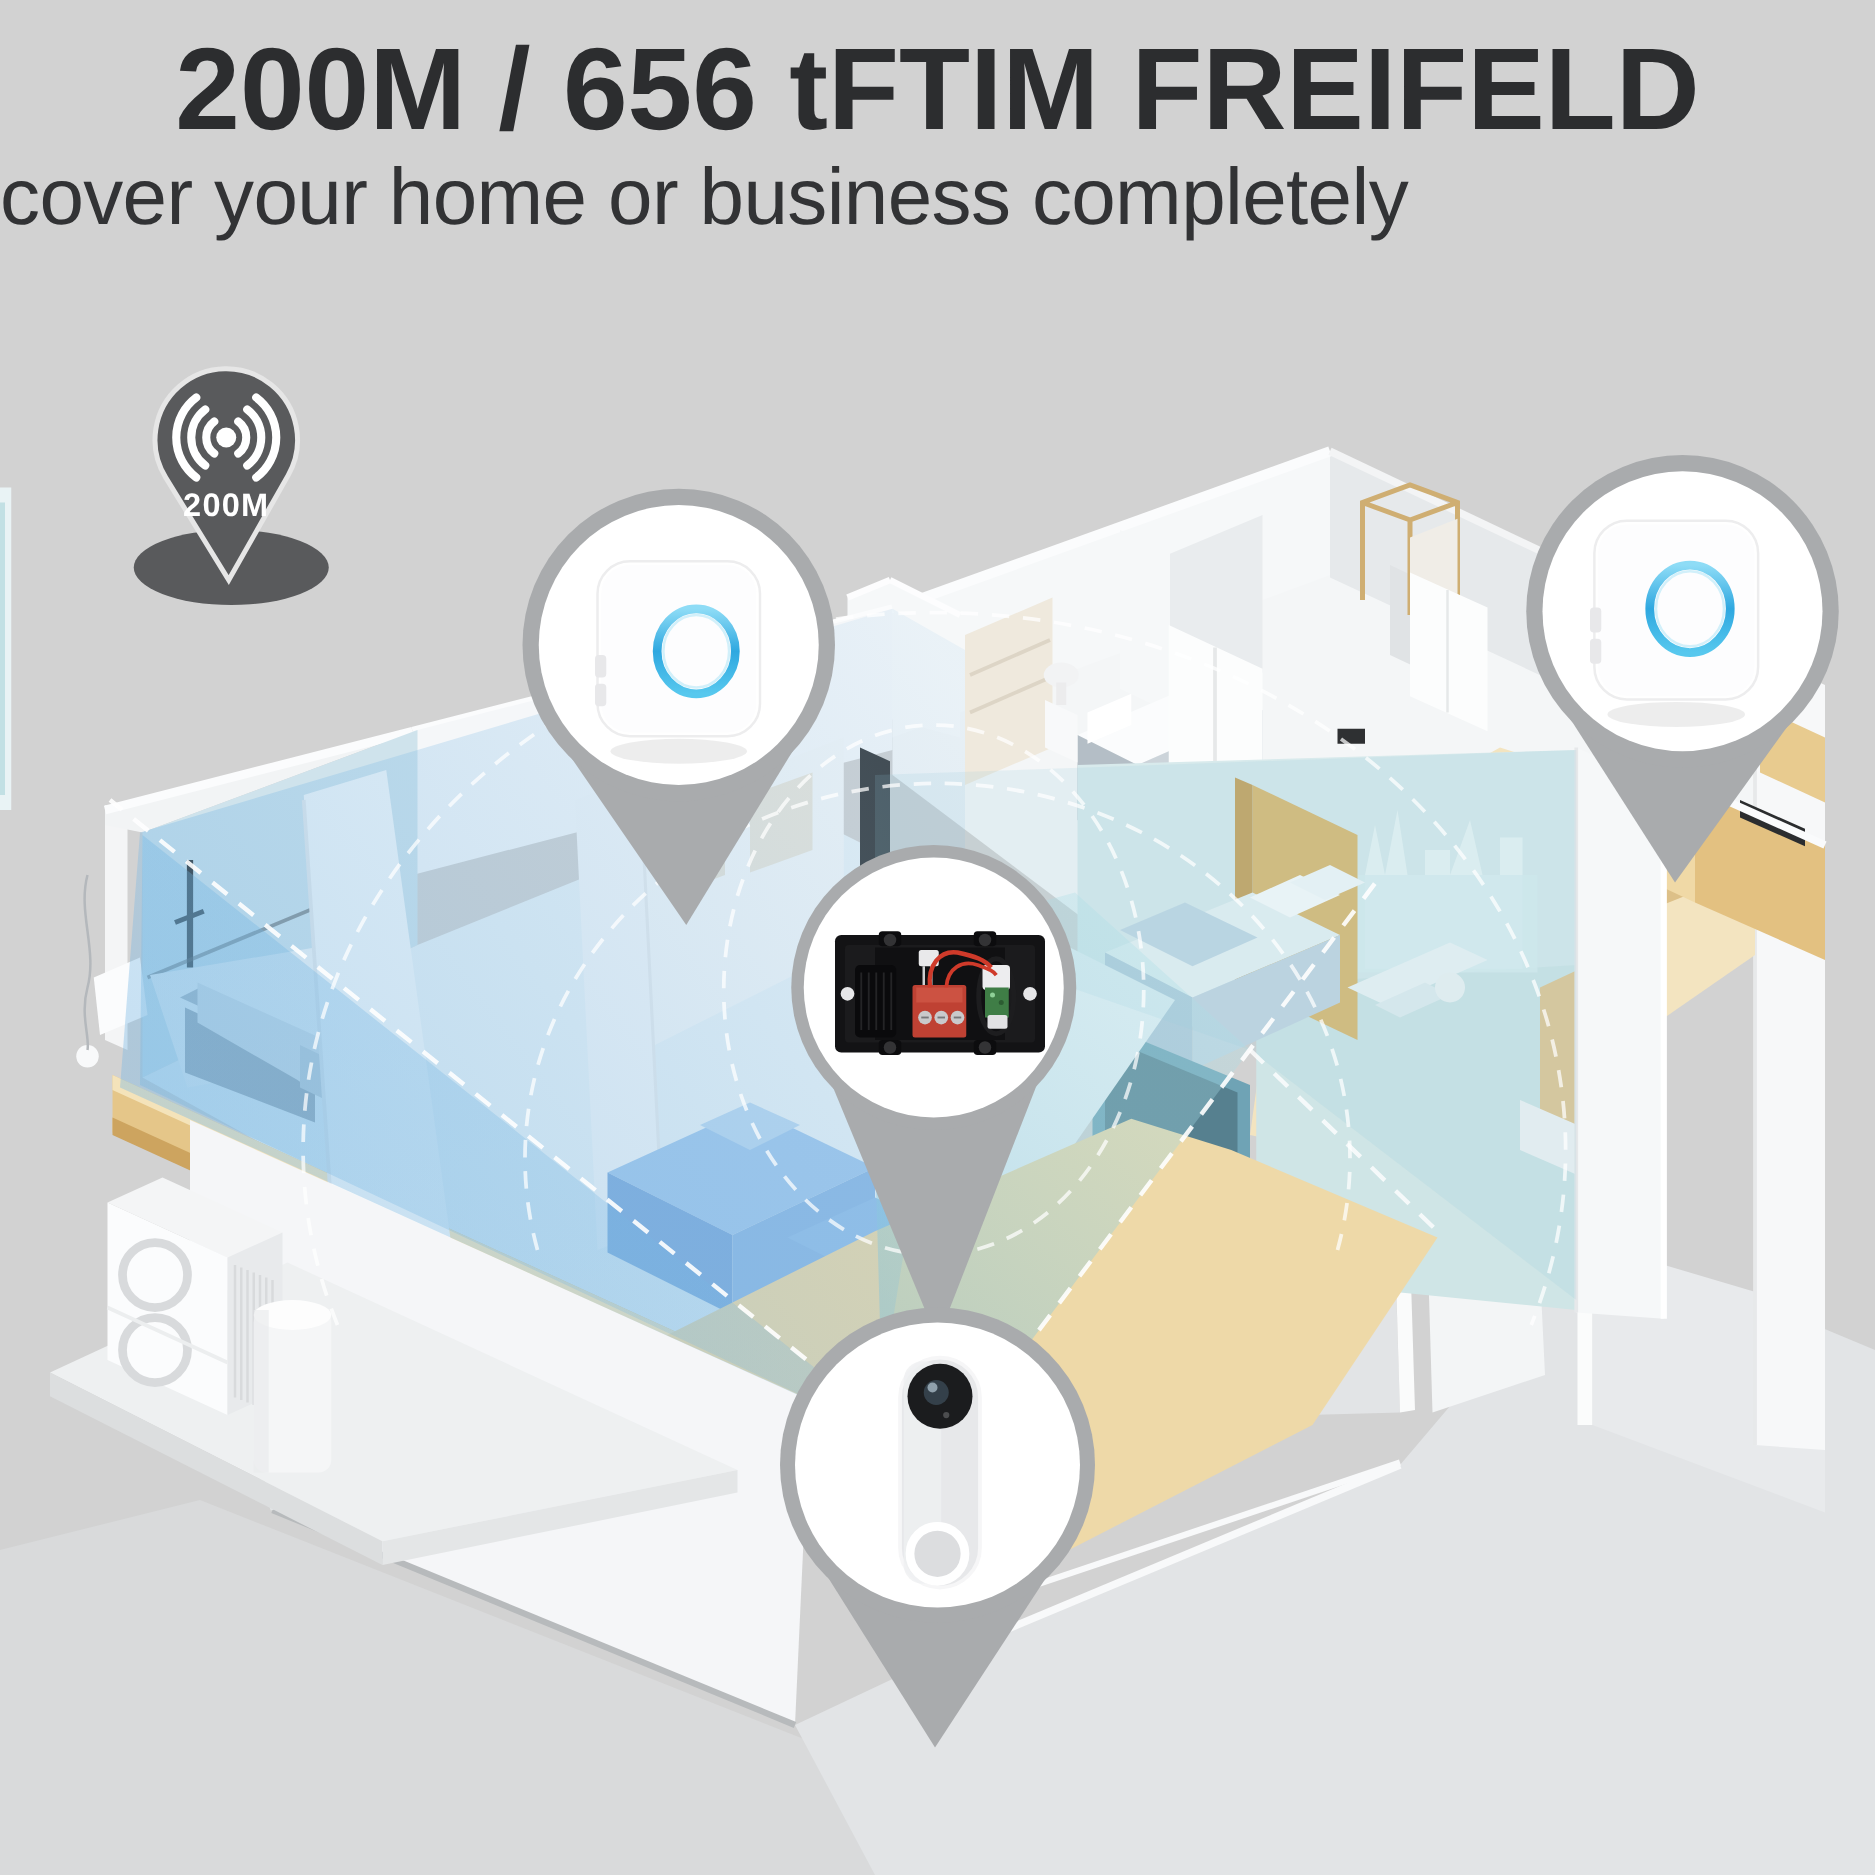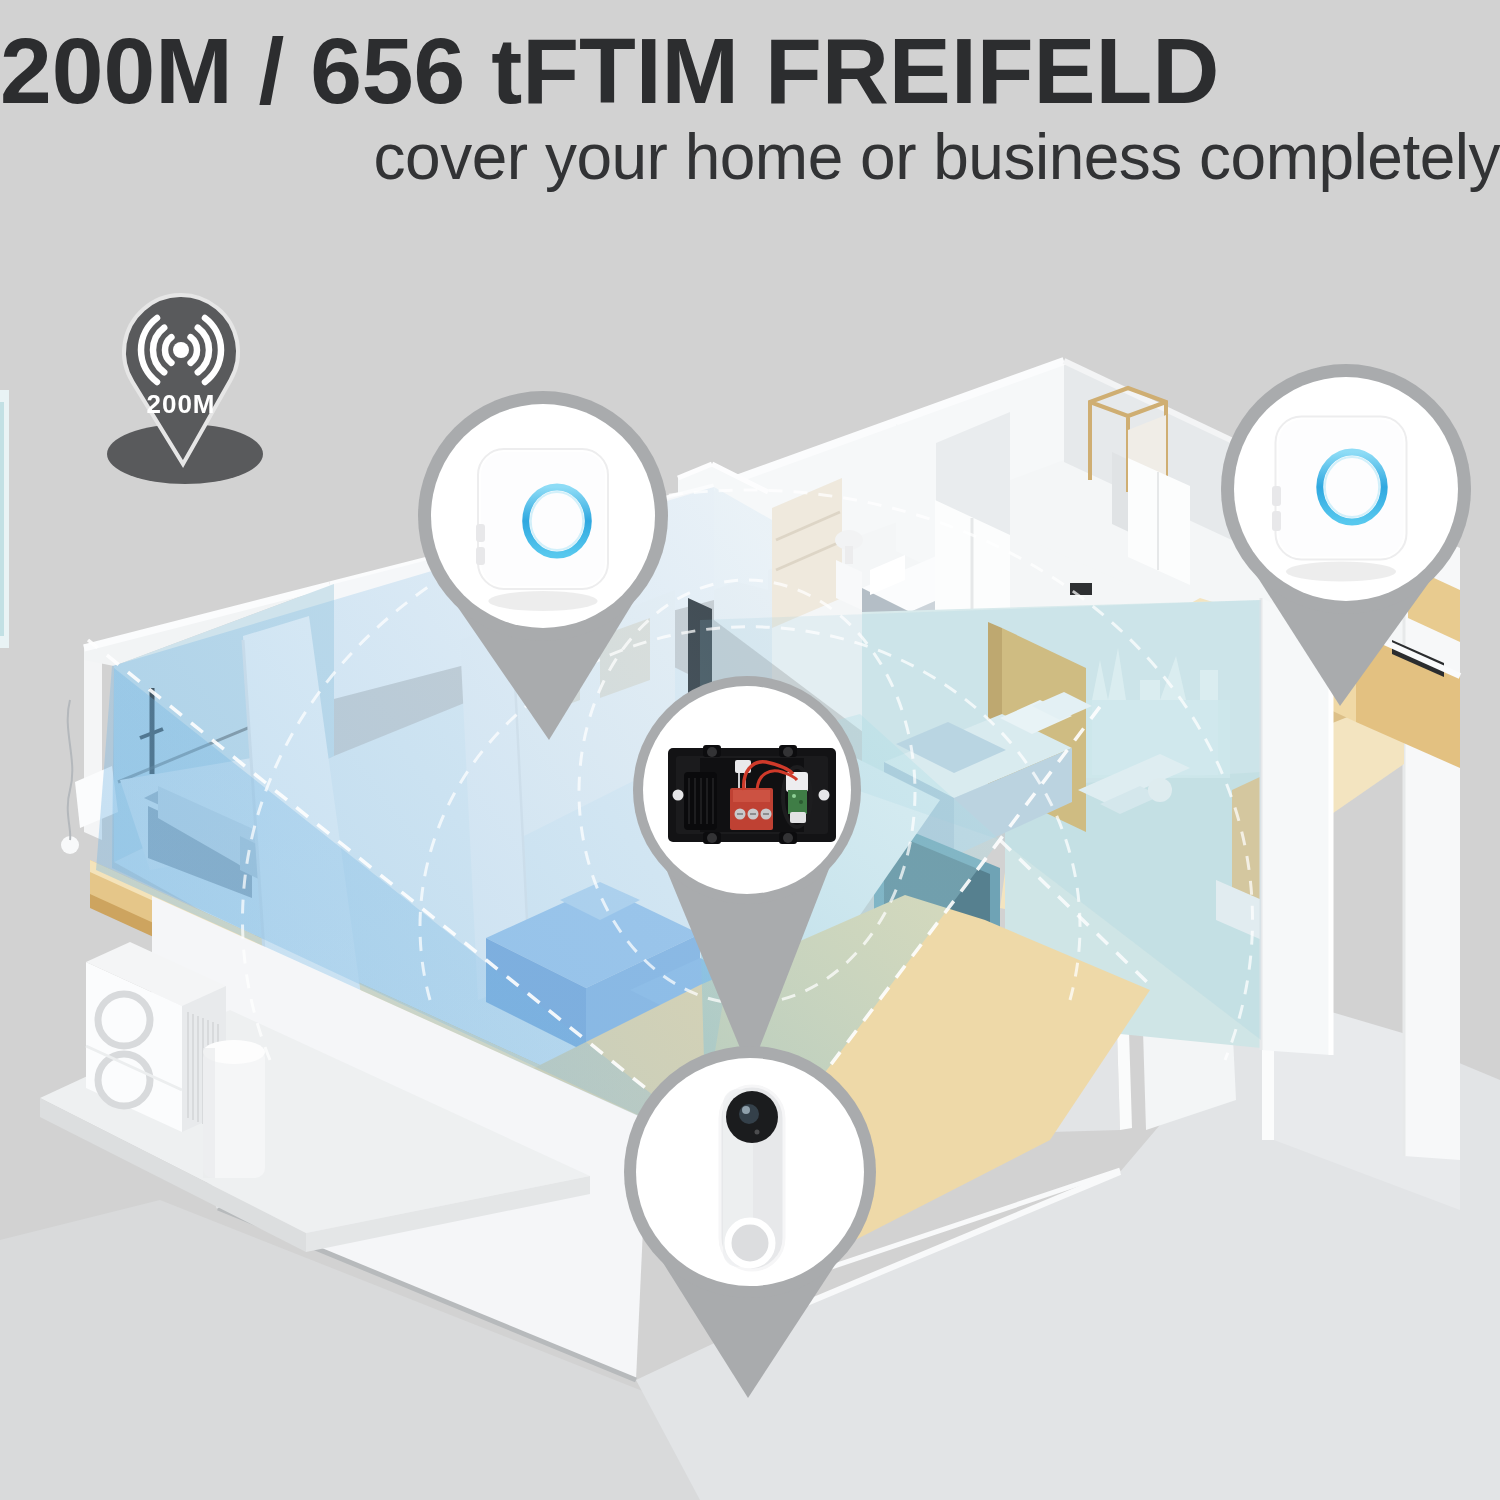--- a/index.html
+++ b/index.html
@@ -1,18 +1,18 @@
 <!DOCTYPE html>
 <html><head><meta charset="utf-8">
 <style>
 html,body{margin:0;padding:0;width:1500px;height:1500px;background:#d2d2d2;overflow:hidden}
 .wrap{position:relative;width:1500px;height:1500px;font-family:"Liberation Sans", sans-serif;}
 svg{position:absolute;left:0;top:0}
-.t1{position:absolute;top:18px;left:0;width:1500px;font-size:93px;font-weight:bold;color:#2c2d2f;}
-.t2{position:absolute;top:120px;left:0;width:1500px;text-align:right;font-size:64px;font-weight:normal;color:#323335;letter-spacing:-0.5px;}
+.t1{position:absolute;top:18px;left:0;width:1500px;text-align:center;font-size:93px;font-weight:bold;color:#2c2d2f;}
+.t2{position:absolute;top:120px;left:0;width:1500px;text-align:left;font-size:64px;font-weight:normal;color:#323335;letter-spacing:-0.5px;}
 </style></head>
 <body>
 <div class="wrap">
 <svg width="1500" height="1500" viewBox="0 0 1500 1500">
 <rect width="1500" height="1500" fill="#d2d2d2"></rect>
 <rect x="0" y="390" width="9" height="258" fill="#e9f3f5"></rect>
 <rect x="0" y="402" width="4" height="234" fill="#c2e0e4"></rect>
 <polygon points="0.0,1500.0 0.0,1240.0 160.0,1200.0 640.0,1390.0 900.0,1480.0 1500.0,1150.0 1500.0,1500.0" fill="#d9dadb"></polygon>
 <polygon points="636.0,1380.0 742.0,1330.0 1120.0,1172.0 1266.0,1000.0 1404.0,1040.0 1500.0,1080.0 1500.0,1500.0 700.0,1500.0" fill="#e2e4e6"></polygon>
 <line x1="742" y1="1330" x2="1120" y2="1172" stroke="#f8f9fa" stroke-width="6"></line>

